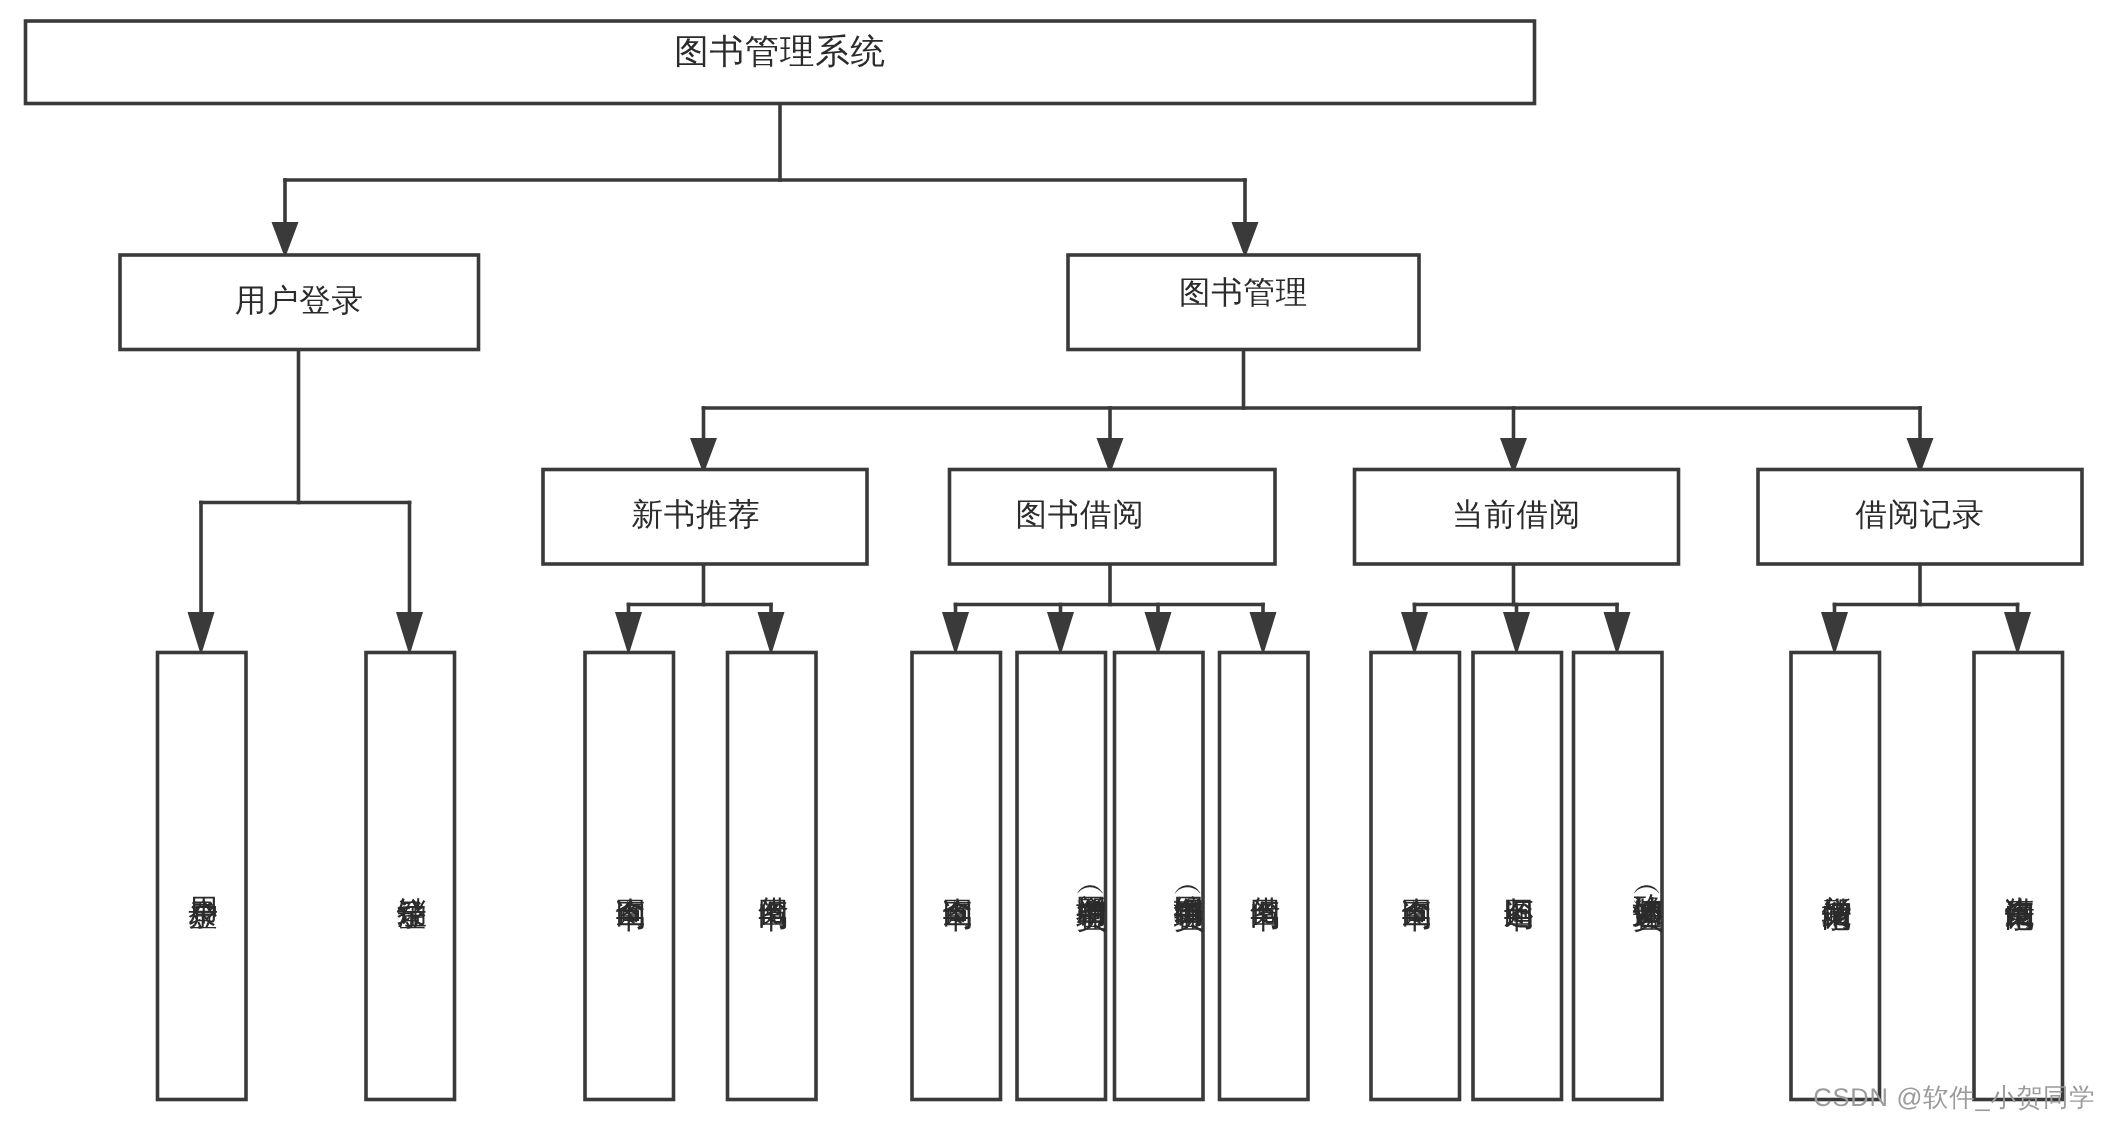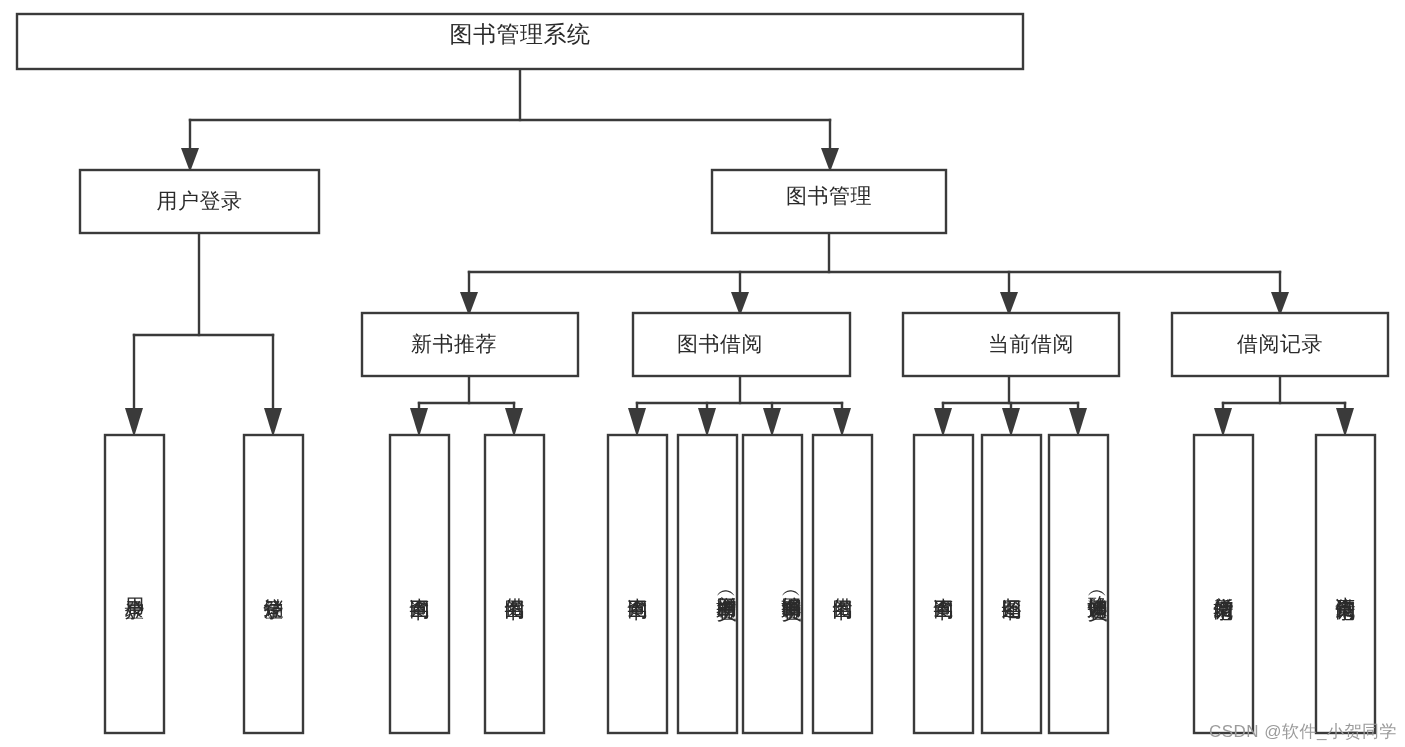--- a/index.html
+++ b/index.html
@@ -187,23 +187,23 @@
       <rect class="node-rect" x="1194" y="435" width="59" height="298"></rect>
       <rect class="node-rect" x="1316" y="435" width="59" height="298"></rect>
     </g>
   </svg>
 
   <div class="node-label-h" style="left:17px; top:14px; width:1006px; height:41px; font-size:23px;">图书管理系统</div>
 
   <div class="node-label-h" style="left:80px; top:170px; width:239px; height:63px;">用户登录</div>
   <div class="node-label-h" style="left:712px; top:170px; width:234px; height:52px;">图书管理</div>
 
-  <div class="node-label-h" style="left:346px; top:313px; width:216px; height:63px;">新书推荐</div>
+  <div class="node-label-h" style="left:356px; top:313px; width:216px; height:63px;">新书推荐</div>
   <div class="node-label-h" style="left:633px; top:313px; width:174px; height:63px;">图书借阅</div>
-  <div class="node-label-h" style="left:903px; top:313px; width:216px; height:63px;padding-left:20px;">当前借阅</div>
+  <div class="node-label-h" style="left:903px; top:313px; width:216px; height:63px;">当前借阅</div>
   <div class="node-label-h" style="left:1172px; top:313px; width:216px; height:63px;">借阅记录</div>
 
   <div class="node-label-v" style="left:105px; top:435px; width:59px; height:298px;">用户登录</div>
   <div class="node-label-v" style="left:244px; top:435px; width:59px; height:298px;">注销登录</div>
 
   <div class="node-label-v" style="left:390px; top:435px; width:59px; height:298px;">查询图书</div>
   <div class="node-label-v" style="left:485px; top:435px; width:59px; height:298px;">借阅图书</div>
 
   <div class="node-label-v" style="left:608px; top:435px; width:59px; height:298px;">查询图书</div>
   <div class="node-label-v" style="left:678px; top:437px; width:59px; height:294px; align-items:flex-start;">新增图书（管理员）</div>

